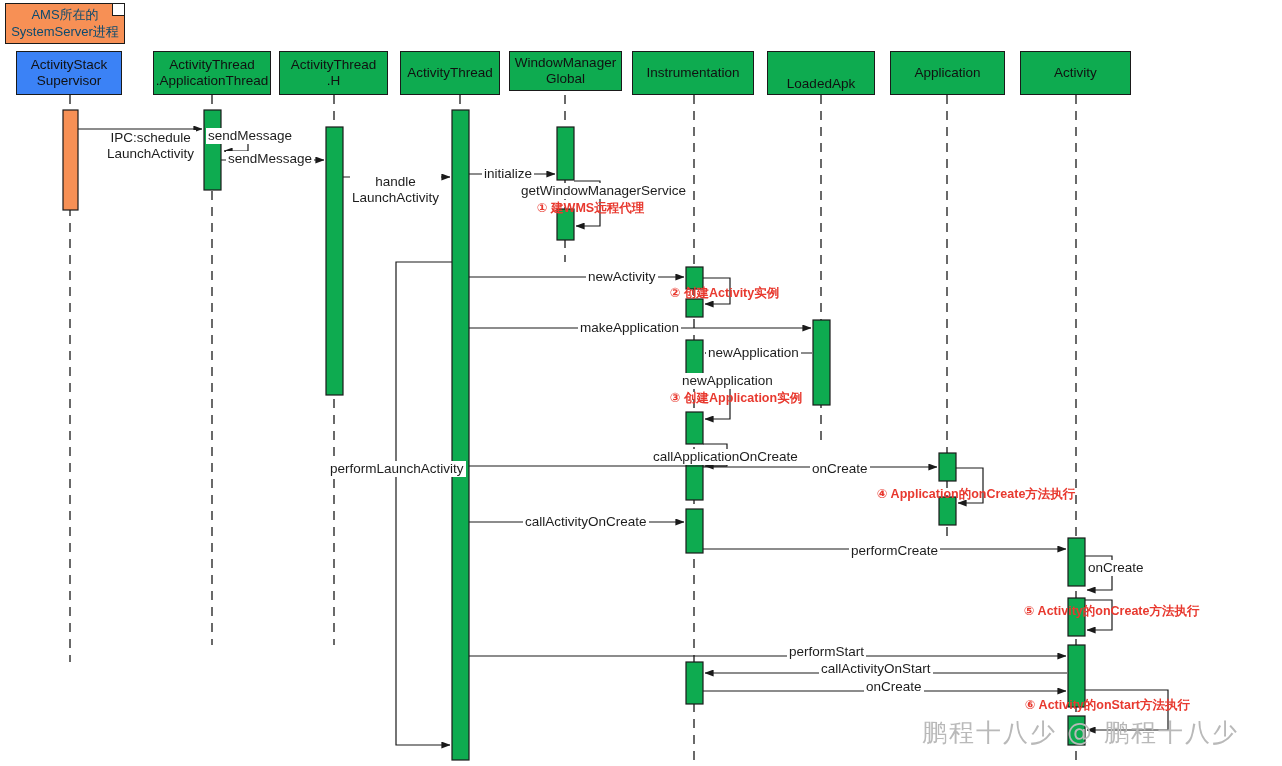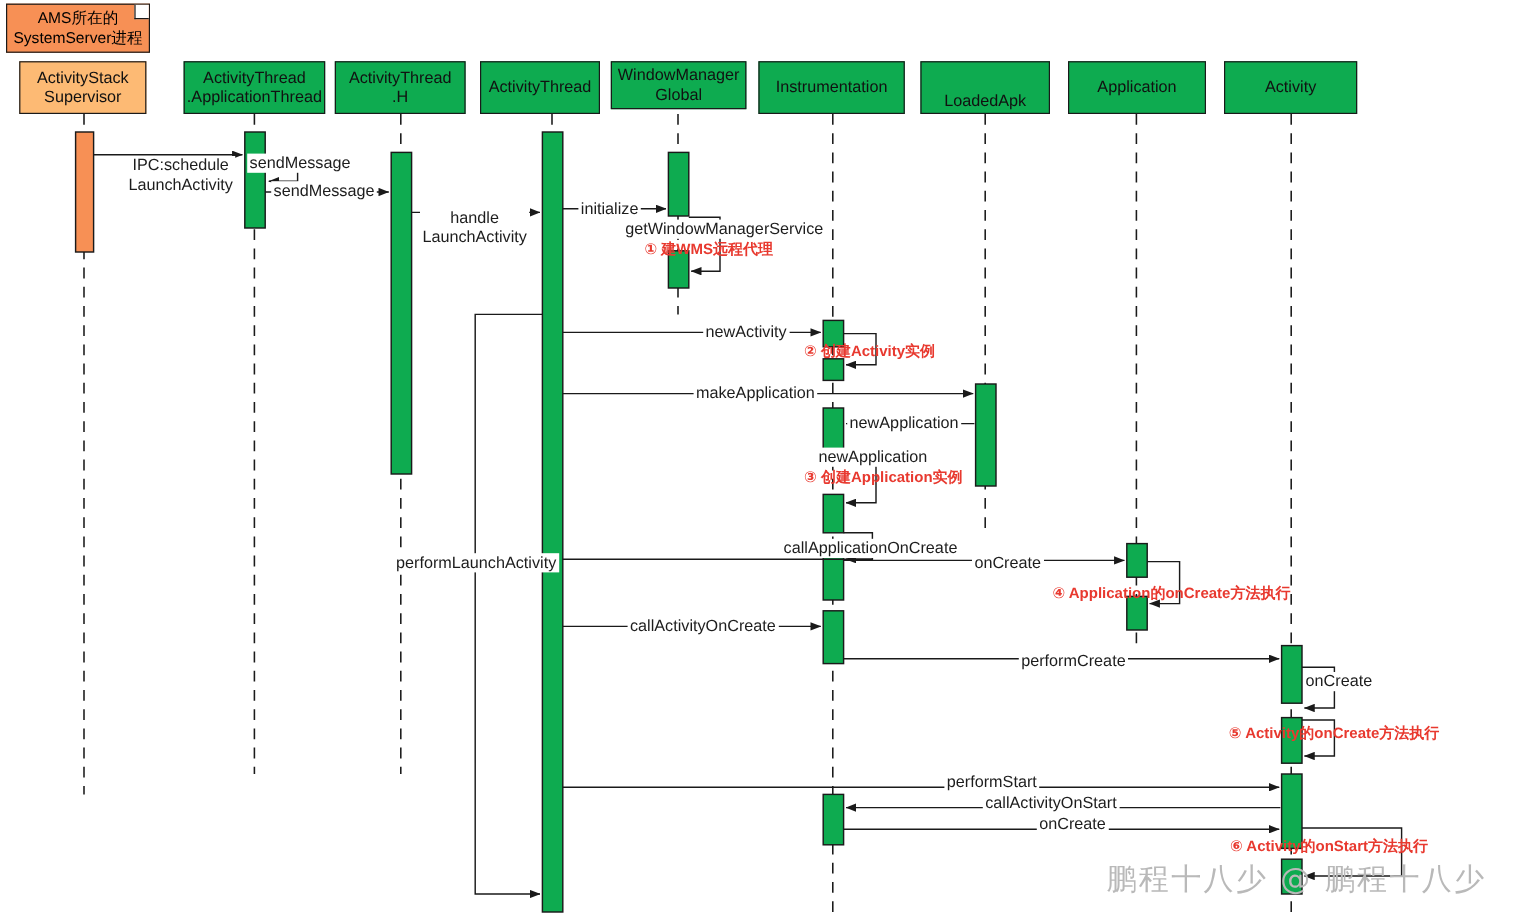--- a/index.html
+++ b/index.html
@@ -3,30 +3,30 @@
 <meta charset="utf-8">
 <style>
   html,body{margin:0;padding:0;background:#ffffff;}
   body{font-family:"Liberation Sans","DejaVu Sans",sans-serif;}
   #stage{position:relative;width:1282px;height:766px;overflow:hidden;background:#fff;}
   svg#diagram{position:absolute;left:0;top:0;width:1282px;height:766px;}
 
   .note-box{position:absolute;box-sizing:border-box;border:1px solid #1a1a1a;
             display:flex;align-items:center;justify-content:center;text-align:center;
             line-height:1.25;}
-  .note-orange{background:#f79055;color:#000000;}
+  .note-orange{background:#f79055;color:#0c4a6e;}
   .note-green{background:#0eab50;color:#101010;}
   .note-fold{position:absolute;width:11px;height:11px;right:0;top:0;
              background:#ffffff;border-left:1px solid #1a1a1a;border-bottom:1px solid #1a1a1a;}
 
   .lifeline-box{position:absolute;box-sizing:border-box;border:1px solid #1a1a1a;
                 display:flex;align-items:center;justify-content:center;text-align:center;
                 font-size:13.5px;color:#111;line-height:1.2;padding:2px;}
   .ll-green{background:#0eab50;}
-  .ll-orange{background:#fdba74;}
+  .ll-orange{background:#3b82f6;}
 
   .msg-label{position:absolute;font-size:13.5px;color:#1d1d1d;white-space:nowrap;
              background:#ffffff;padding:0 2px;line-height:1.15;}
   .msg-label.two{text-align:center;line-height:1.18;margin-top:24px;}
 
   .annot{position:absolute;font-size:12.5px;font-weight:bold;color:#e8392f;white-space:nowrap;}
 
   .watermark{position:absolute;font-size:25px;color:#b9b9b9;white-space:nowrap;
              letter-spacing:2px;font-family:"DejaVu Sans",sans-serif;}
 </style>

